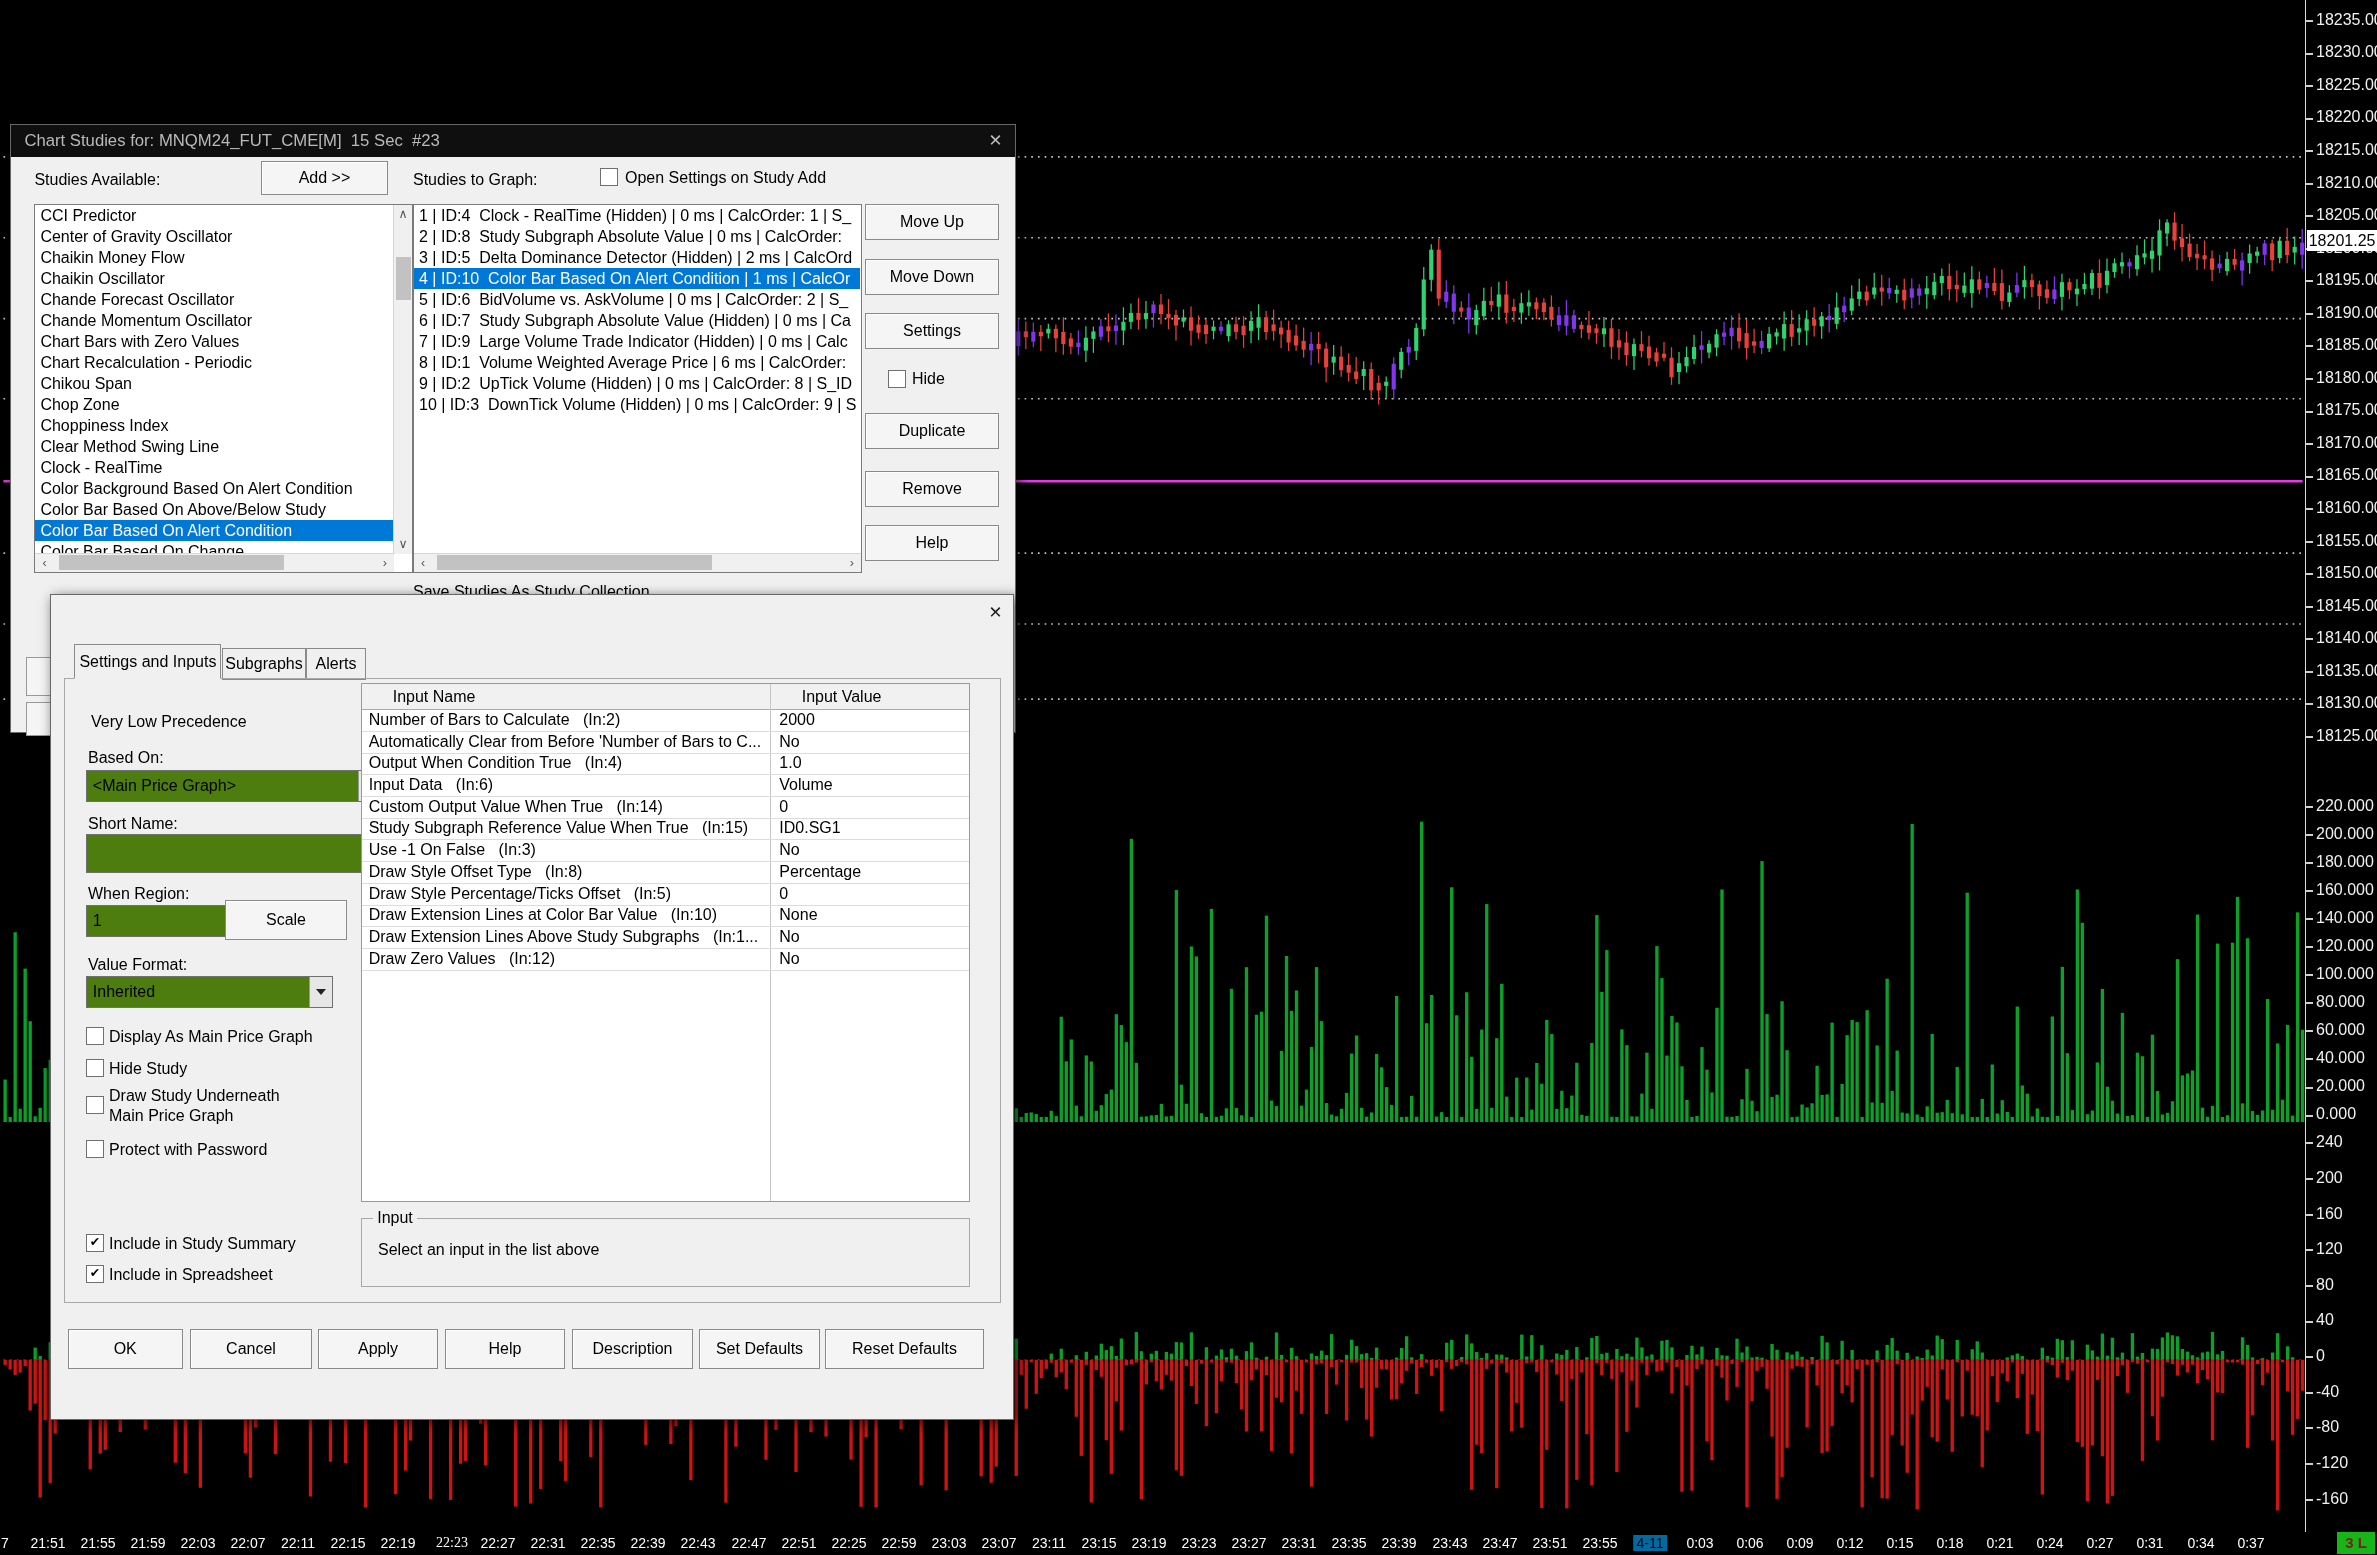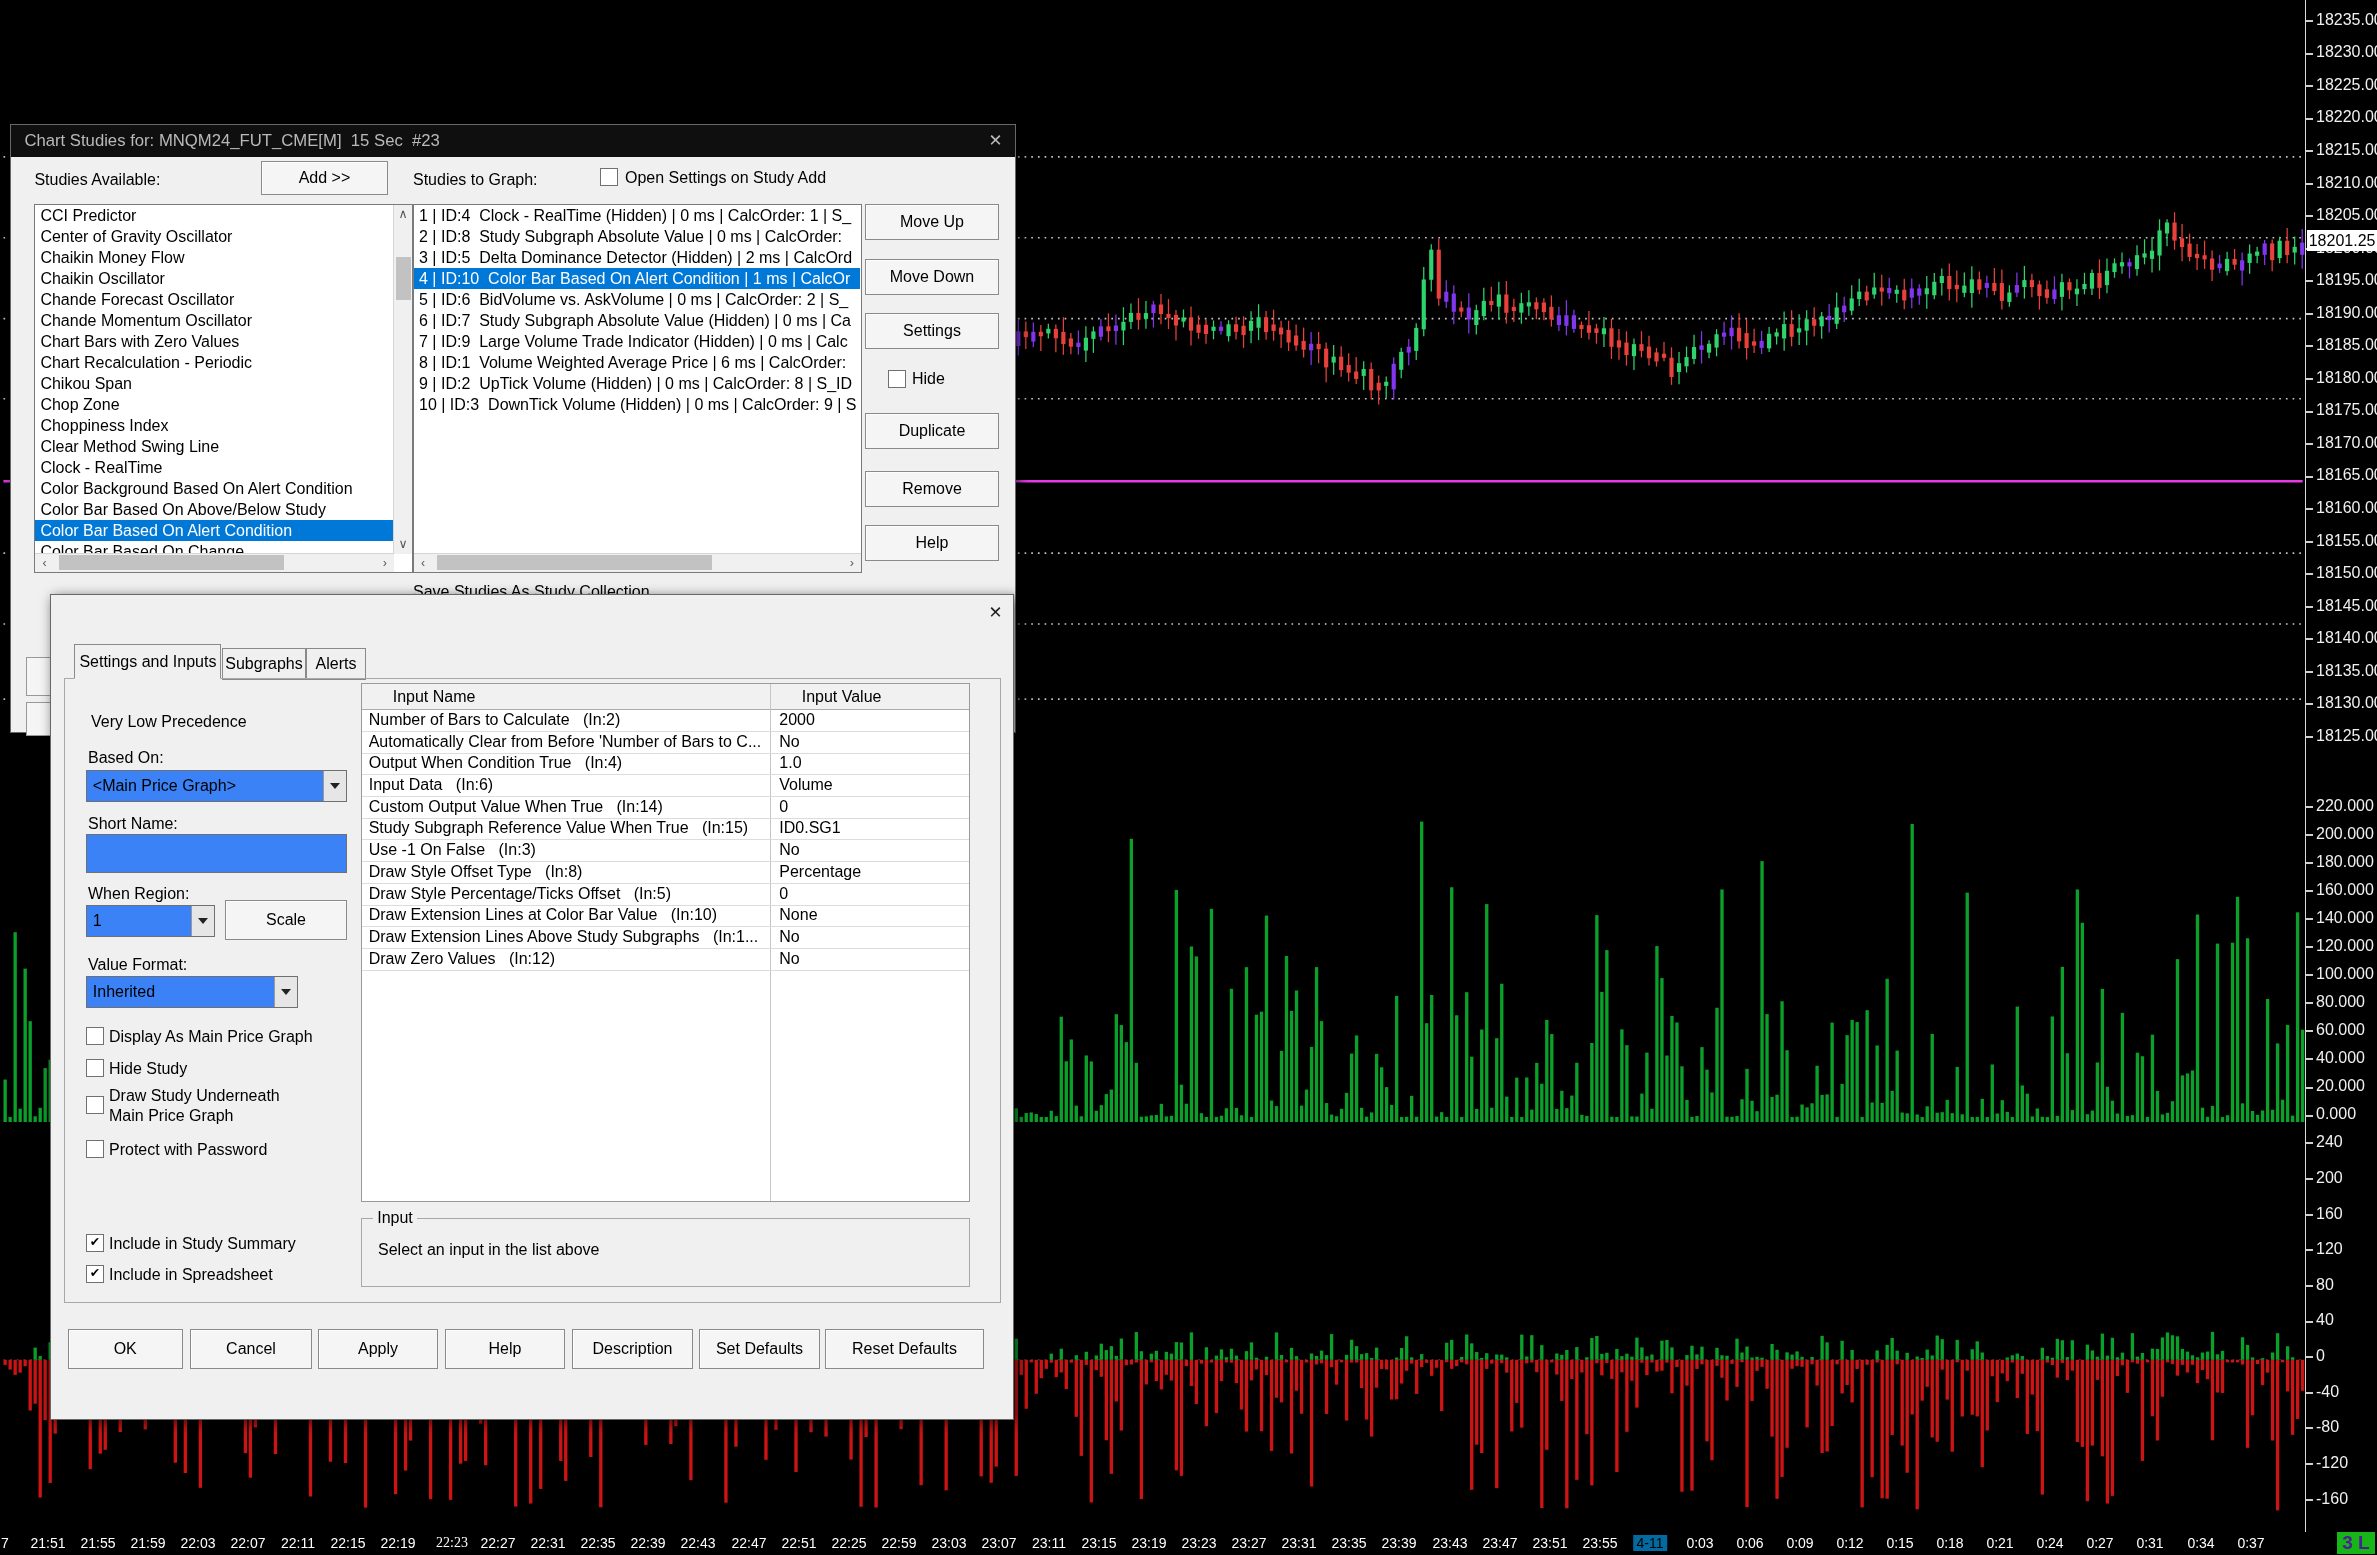--- a/index.html
+++ b/index.html
@@ -10,39 +10,39 @@
 
   
   .pscale{position:absolute;left:2305px;top:0;width:73px;height:1532px;border-left:1.7px solid #d9d9d9;}
   .scale-label{position:absolute;left:10px;font-size:16px;color:#f0f0f0;white-space:pre;}
   .scale-tick{position:absolute;left:0;width:6.7px;height:1.7px;background:#cfcfcf;}
   .price-now{position:absolute;left:2307px;width:70px;height:21px;background:#fff;color:#000;
              font-size:16px;line-height:21px;padding-left:1.7px;z-index:3;}
   .time-axis{position:absolute;left:0;top:1532px;width:2377px;height:23.4px;background:#000;}
   .tlabel{position:absolute;top:2.5px;font-size:14px;color:#fff;transform:translateX(-50%);white-space:pre;}
   .tlabel.hl{background:#0369a1;color:#000;padding:0 3.3px;}
-  .badge{position:absolute;left:2337px;top:1532px;width:38px;height:22px;background:#17b517;color:#4c1d95;
-         font-size:19px;font-weight:bold;text-align:center;line-height:22px;z-index:4;}
+  .badge{position:absolute;left:2337px;top:1532px;width:38px;height:22px;background:#17b517;color:#7f1d1d;
+         font-size:15px;font-weight:bold;text-align:center;line-height:22px;z-index:4;}
 
   
   .dlg{position:absolute;background:#f0f0f0;border:0.8px solid #686868;box-shadow:2.5px 2.5px 11.7px rgba(0,0,0,.65);}
   .lbl{position:absolute;font-size:16px;color:#000;white-space:pre;}
   .btn{position:absolute;background:#f5f5f5;border:0.8px solid #8a8a8a;box-shadow:inset 0.8px 0.8px 0 #fff;
        font-size:16px;color:#000;display:flex;align-items:center;justify-content:center;white-space:pre;}
   .listbox{position:absolute;background:#fff;border:0.8px solid #7a7a7a;overflow:hidden;}
   .list-rows{position:absolute;left:0;top:0;right:18.4px;bottom:18.4px;overflow:hidden;}
   .list-row{height:21px;line-height:21px;padding-left:5px;font-size:16px;color:#000;white-space:pre;overflow:hidden;}
   .list-row.sel{background:#0078d7;color:#fff;}
   .vscroll{position:absolute;top:0;right:0;width:18.4px;bottom:18.4px;background:#f0f0f0;border-left:0.8px solid #d5d5d5;}
   .hscroll{position:absolute;left:0;right:0;bottom:0;height:18.4px;background:#f0f0f0;border-top:0.8px solid #d5d5d5;}
   .scroll-arrow{position:absolute;font-size:12.5px;color:#555;width:18.4px;height:18.4px;text-align:center;line-height:18.4px;}
   .thumb{position:absolute;background:#c2c2c2;}
   .cb{position:absolute;width:16px;height:16px;background:#fff;border:0.8px solid #707070;
       font-size:12.5px;line-height:15px;text-align:center;color:#000;}
-  .combo{position:absolute;background:#3b82f6;border:0.8px solid #707070;}
+  .combo{position:absolute;background:#4d7c0f;border:0.8px solid #707070;padding-left:35px;}
   .combo .val{position:absolute;left:5.8px;top:0;bottom:0;font-size:16px;color:#000;display:flex;align-items:center;white-space:pre;}
   .combo .dd{position:absolute;right:0;top:0;bottom:0;width:22.5px;background:#e6e6e6;border-left:0.8px solid #9a9a9a;
              display:flex;align-items:center;justify-content:center;}
   .dd-arrow{width:0;height:0;border-left:5px solid transparent;border-right:5px solid transparent;border-top:6.7px solid #222;}
   .tab{position:absolute;background:#f0f0f0;border:0.8px solid #8a8a8a;font-size:16px;color:#000;
        display:flex;align-items:center;justify-content:center;}
   .groupbox{position:absolute;border:0.8px solid #a8a8a8;}
   .close-x{position:absolute;font-size:16.7px;text-align:center;cursor:default;}
 
   

